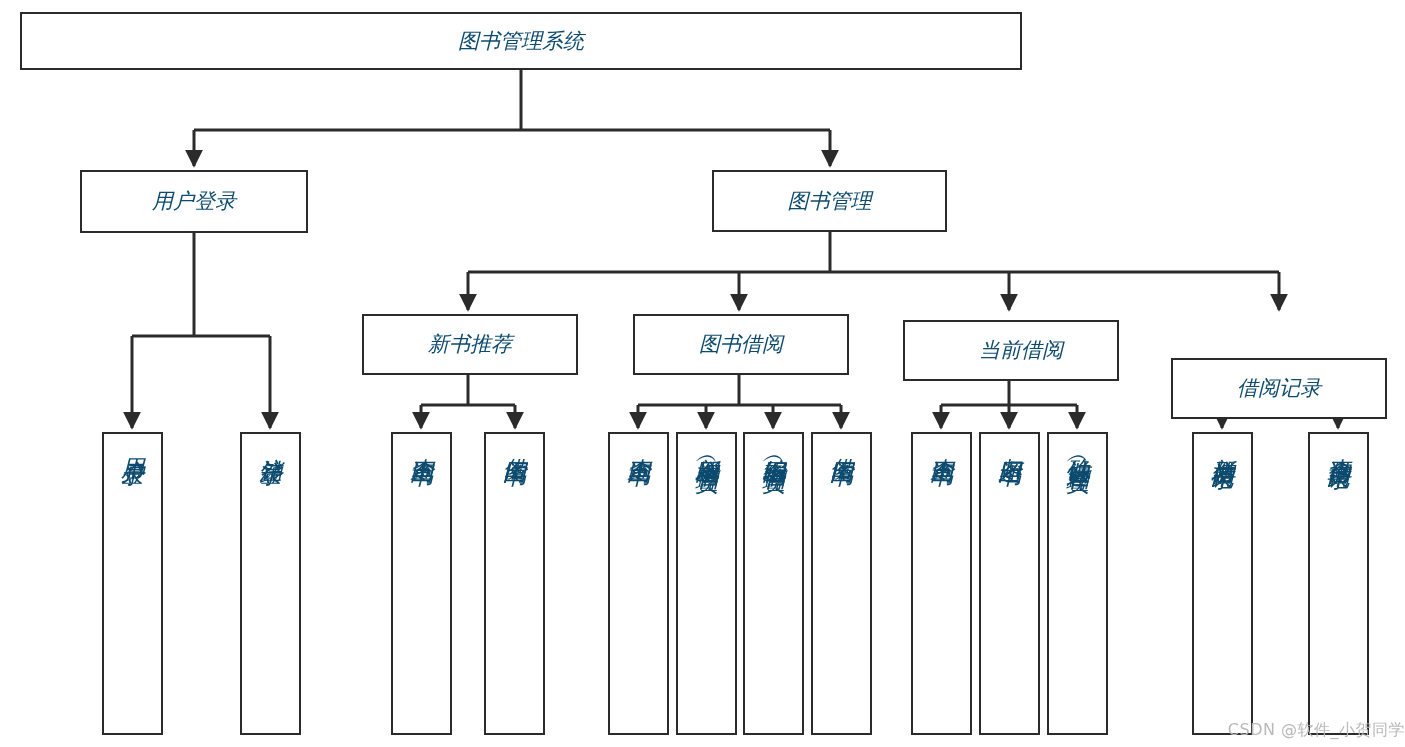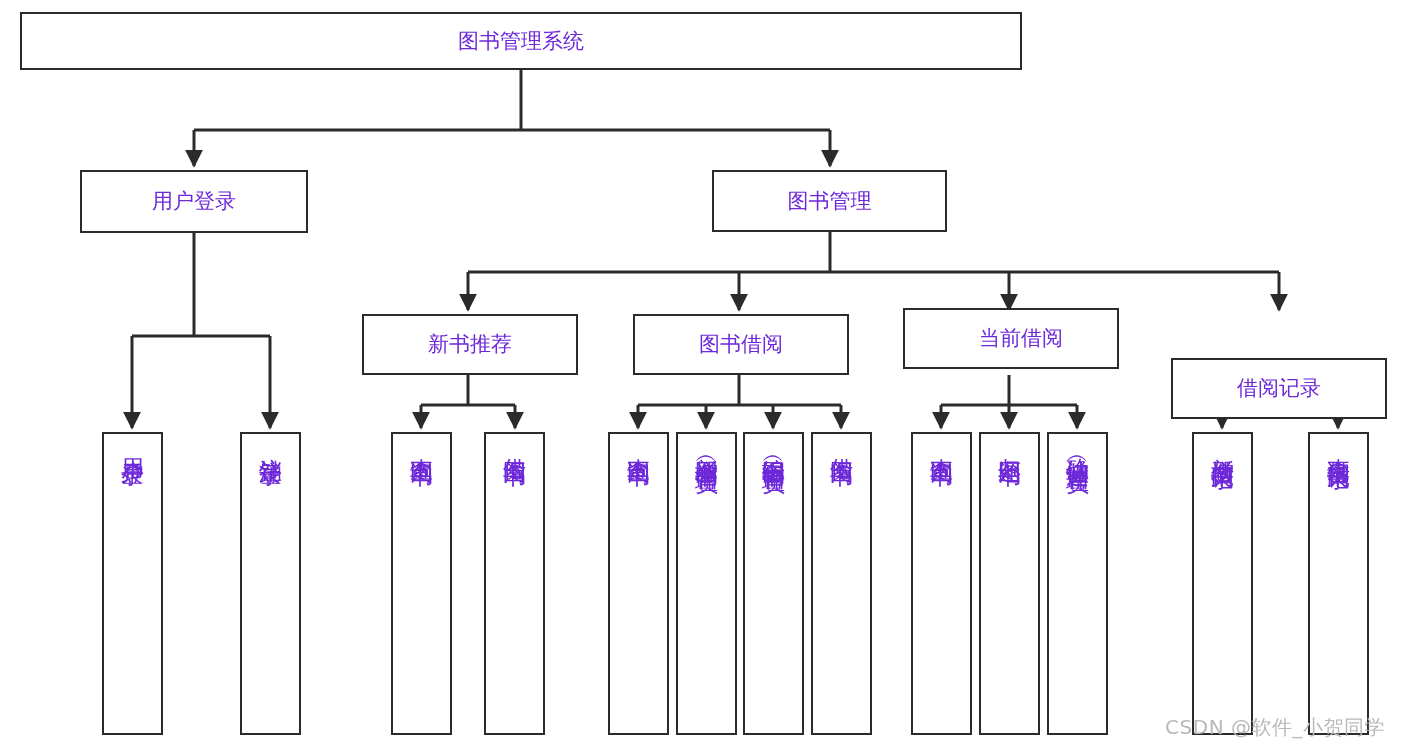--- a/index.html
+++ b/index.html
@@ -27,21 +27,22 @@
     height: 747px;
   }
   .node {
     position: absolute;
     box-sizing: border-box;
     border: 2px solid #2b2b2b;
     background: #ffffff;
     display: flex;
     align-items: center;
     justify-content: center;
-    color: #6d28d9;
+    color: #0c4a6e;
+    font-style: italic;
   }
   .node-label {
     display: block;
     text-align: center;
     line-height: 1.18;
   }
   .node.horizontal .node-label {
     font-size: 21px;
   }
   .node.vertical {
@@ -52,23 +53,23 @@
   .node.vertical .node-label {
     writing-mode: vertical-rl;
     text-orientation: upright;
     font-size: 23px;
     letter-spacing: 2px;
     line-height: 1;
     white-space: nowrap;
   }
   .watermark {
     position: absolute;
-    right: 20px;
+    right: 0;
     bottom: 6px;
-    font-size: 20px;
+    font-size: 16px;
     color: #b9b9b9;
     letter-spacing: 0.5px;
     white-space: nowrap;
     pointer-events: none;
   }
 </style>
 </head>
 <body>
 
 <div id="diagram-root">
@@ -136,21 +137,21 @@
   <div class="node horizontal" style="left:712px; top:170px; width:235px; height:62px;align-items:center;">
     <span class="node-label">图书管理</span>
   </div>
 
   <div class="node horizontal" style="left:362px; top:314px; width:216px; height:61px;">
     <span class="node-label">新书推荐</span>
   </div>
   <div class="node horizontal" style="left:633px; top:314px; width:216px; height:61px;">
     <span class="node-label">图书借阅</span>
   </div>
-  <div class="node horizontal" style="left:903px; top:308px; width:216px; height:61px;padding-left:20px;">
+  <div class="node horizontal" style="left:903px; top:320px; width:216px; height:61px;padding-left:20px;">
     <span class="node-label">当前借阅</span>
   </div>
   <div class="node horizontal" style="left:1171px; top:314px; width:216px; height:61px;margin-top:44px;">
     <span class="node-label">借阅记录</span>
   </div>
 
   <div class="node vertical" style="left:102px; top:432px; width:61px; height:303px;">
     <span class="node-label">用户登录</span>
   </div>
   <div class="node vertical" style="left:240px; top:432px; width:61px; height:303px;">

